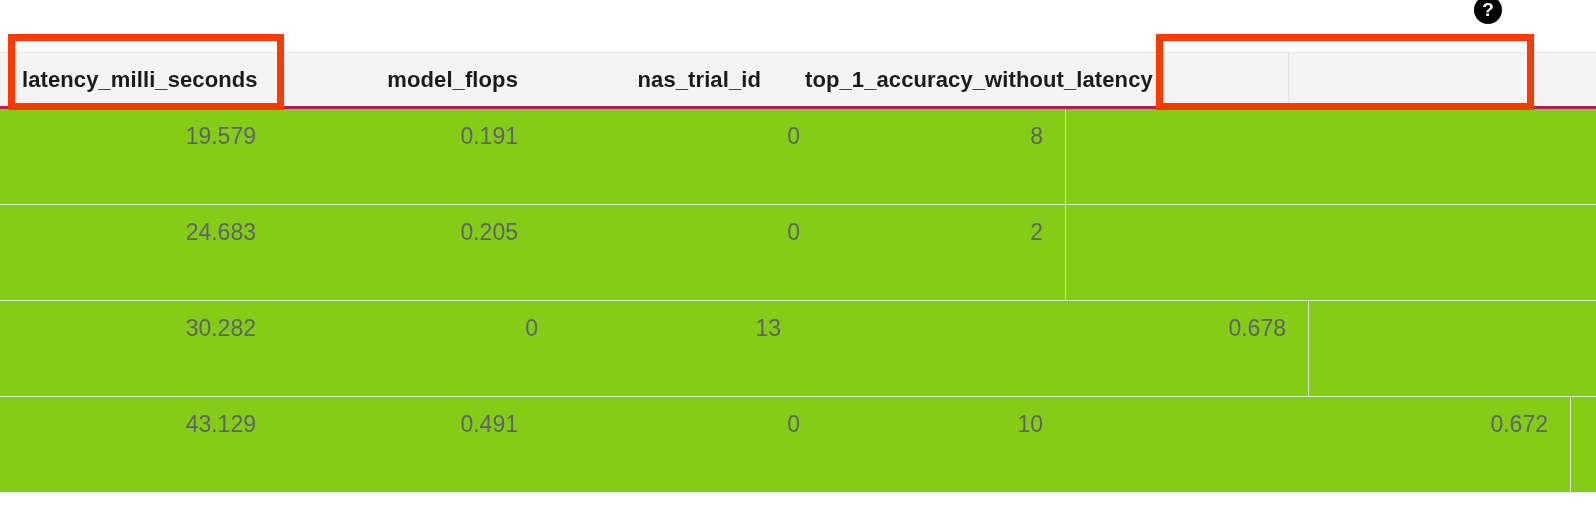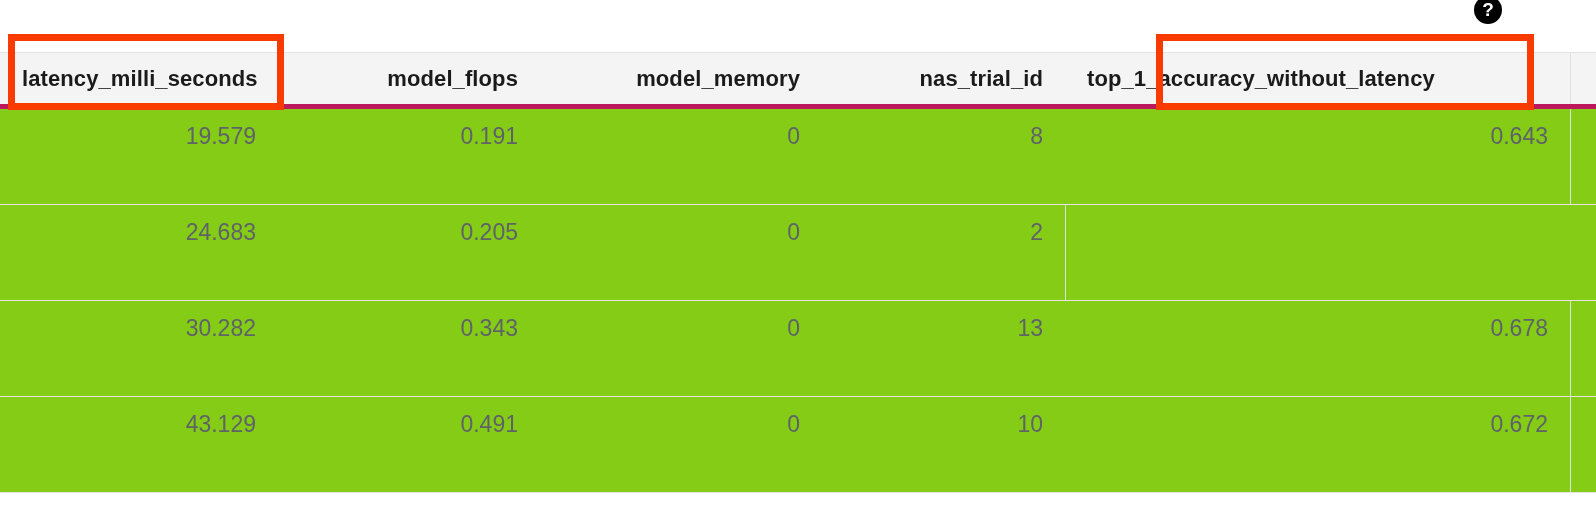--- a/index.html
+++ b/index.html
@@ -55,21 +55,21 @@
     top: 52px;
     width: 1596px;
   }
 
   .header-row {
     position: relative;
     display: flex;
     height: 57px;
     background: #f4f4f4;
     border-top: 1px solid #e4e4e4;
-    border-bottom: 5px solid #be185d;
+    border-bottom: 3px solid #be185d;
     box-sizing: border-box;
   }
   .header-cell {
     box-sizing: border-box;
     display: flex;
     align-items: center;
     font-size: 22px;
     font-weight: bold;
     color: #1b1b1b;
     letter-spacing: 0.1px;
@@ -140,46 +140,43 @@
 
   <div class="top-strip">
     <div class="help-icon">?</div>
   </div>
 
   <div class="table">
 
     <div class="header-row">
       <div class="header-cell col-0 align-left">latency_milli_seconds</div>
       <div class="header-cell col-1 align-right">model_flops</div>
-      <div class="header-cell col-2 align-right">model_memory</div>
       <div class="header-cell col-3 align-right">nas_trial_id</div>
       <div class="header-cell col-4 align-left">top_1_accuracy_without_latency</div>
       <div class="header-cell col-5 col-divider"></div>
     </div>
 
     <div class="body-row">
       <div class="body-cell col-0">19.579</div>
       <div class="body-cell col-1">0.191</div>
       <div class="body-cell col-2">0</div>
       <div class="body-cell col-3">8</div>
-      <div class="body-cell col-4">0.643</div>
       <div class="body-cell col-5 col-divider"></div>
     </div>
 
     <div class="body-row">
       <div class="body-cell col-0">24.683</div>
       <div class="body-cell col-1">0.205</div>
       <div class="body-cell col-2">0</div>
       <div class="body-cell col-3">2</div>
       <div class="body-cell col-5 col-divider"></div>
     </div>
 
     <div class="body-row">
       <div class="body-cell col-0">30.282</div>
-      <div class="body-cell col-1">0.343</div>
       <div class="body-cell col-2">0</div>
       <div class="body-cell col-3">13</div>
       <div class="body-cell col-4">0.678</div>
       <div class="body-cell col-5 col-divider"></div>
     </div>
 
     <div class="body-row">
       <div class="body-cell col-0">43.129</div>
       <div class="body-cell col-1">0.491</div>
       <div class="body-cell col-2">0</div>

